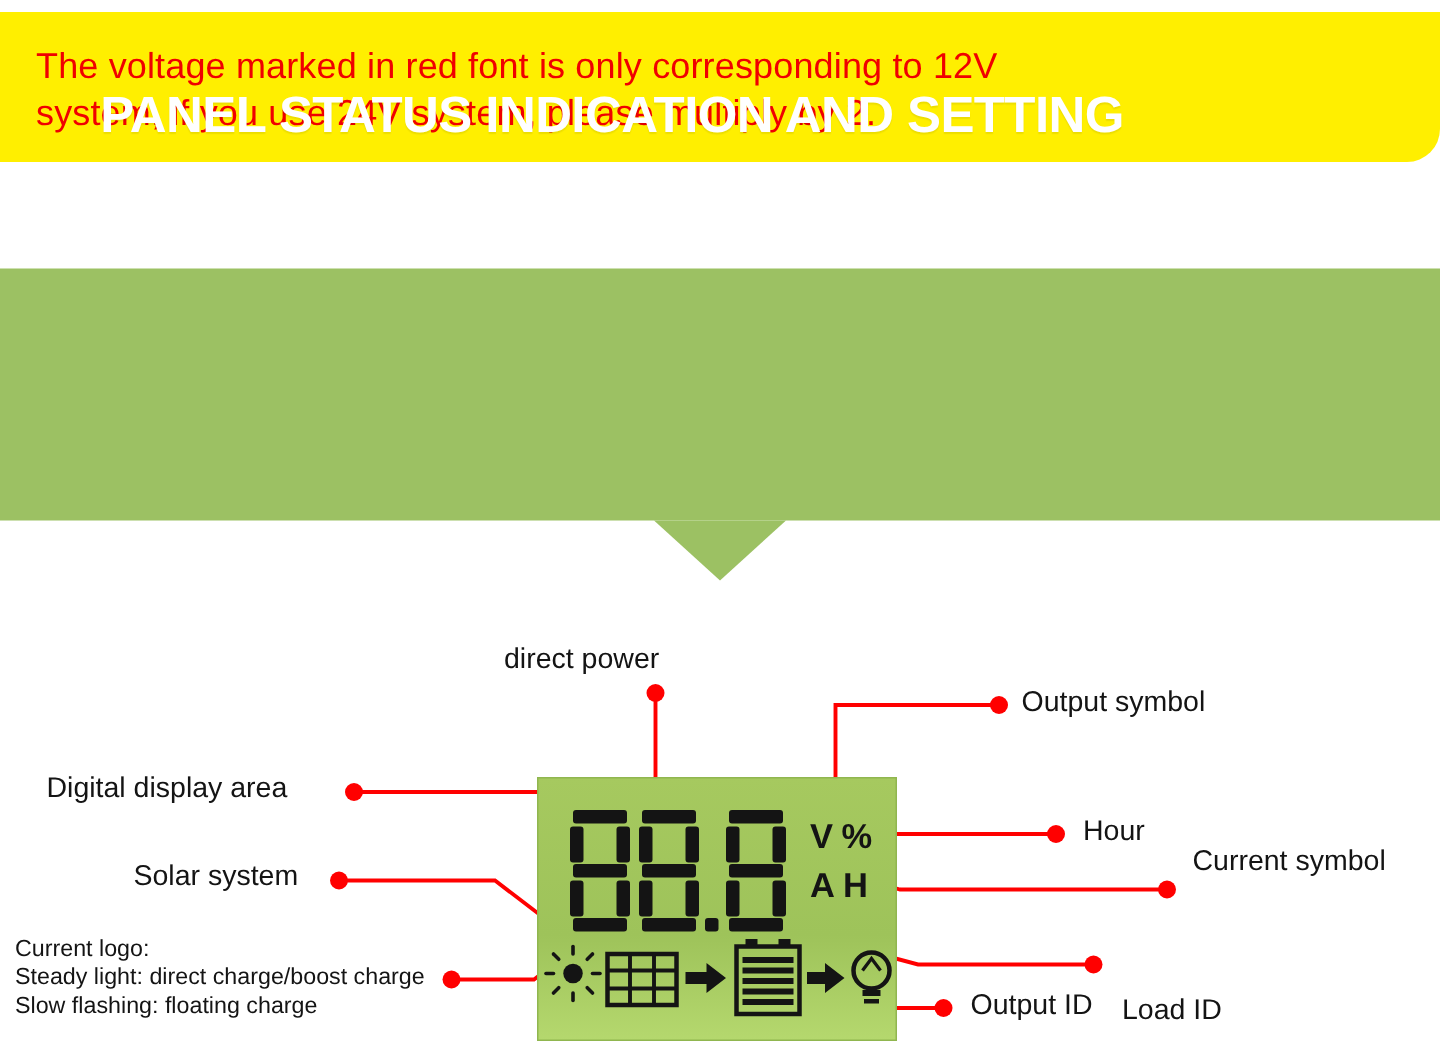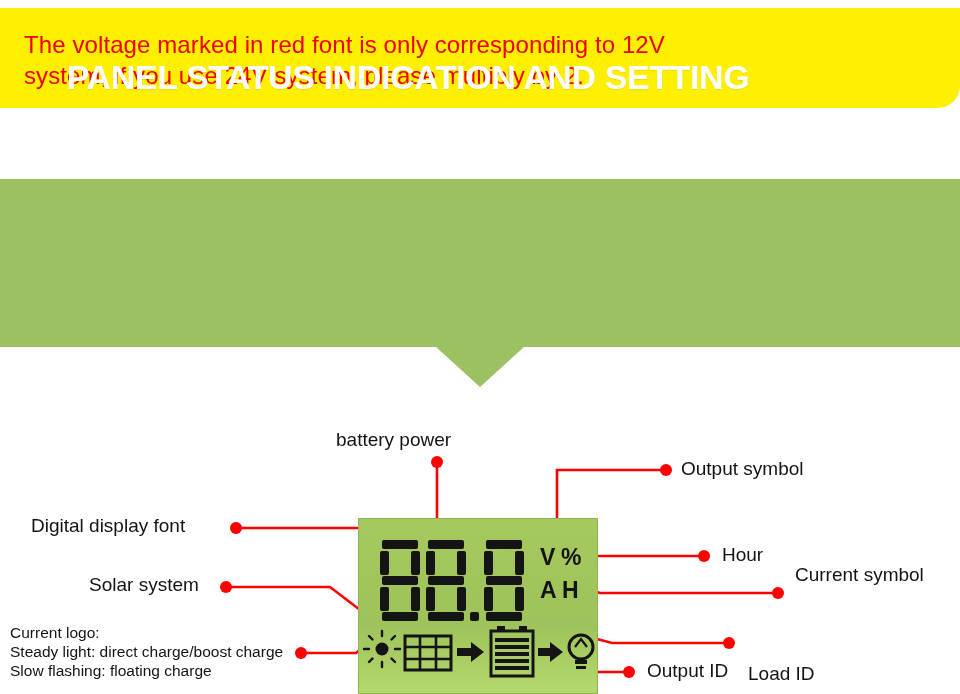--- a/index.html
+++ b/index.html
@@ -258,23 +258,23 @@
 
       <g>
         <circle cx="223" cy="129" r="12" fill="none" stroke="#141414" stroke-width="3"></circle>
         <rect x="217" y="142" width="12" height="4" fill="#141414"></rect>
         <rect x="218" y="148" width="10" height="3" fill="#141414"></rect>
         <path d="M217,129 L223,121 L229,129" fill="none" stroke="#141414" stroke-width="2.2"></path>
       </g>
     </svg>
   </div>
 
-  <div class="lbl" id="lbl-battery-power">battery power</div>
+  <div class="lbl" id="lbl-battery-power">direct power</div>
   <div class="lbl" id="lbl-voltage-symbol">Output symbol</div>
-  <div class="lbl" id="lbl-digital-display">Digital display font</div>
+  <div class="lbl" id="lbl-digital-display">Digital display area</div>
   <div class="lbl" id="lbl-hour">Hour</div>
   <div class="lbl" id="lbl-solar-panels">Solar system</div>
   <div class="lbl" id="lbl-current-symbol">Current symbol</div>
   <div class="lbl" id="lbl-load-id">Load ID</div>
   <div class="lbl" id="lbl-output-id">Output ID</div>
 
   <div class="lbl-small" id="lbl-charging">
     <div>Current logo:</div>
     <div>Steady light: direct charge/boost charge</div>
     <div>Slow flashing: floating charge</div>

